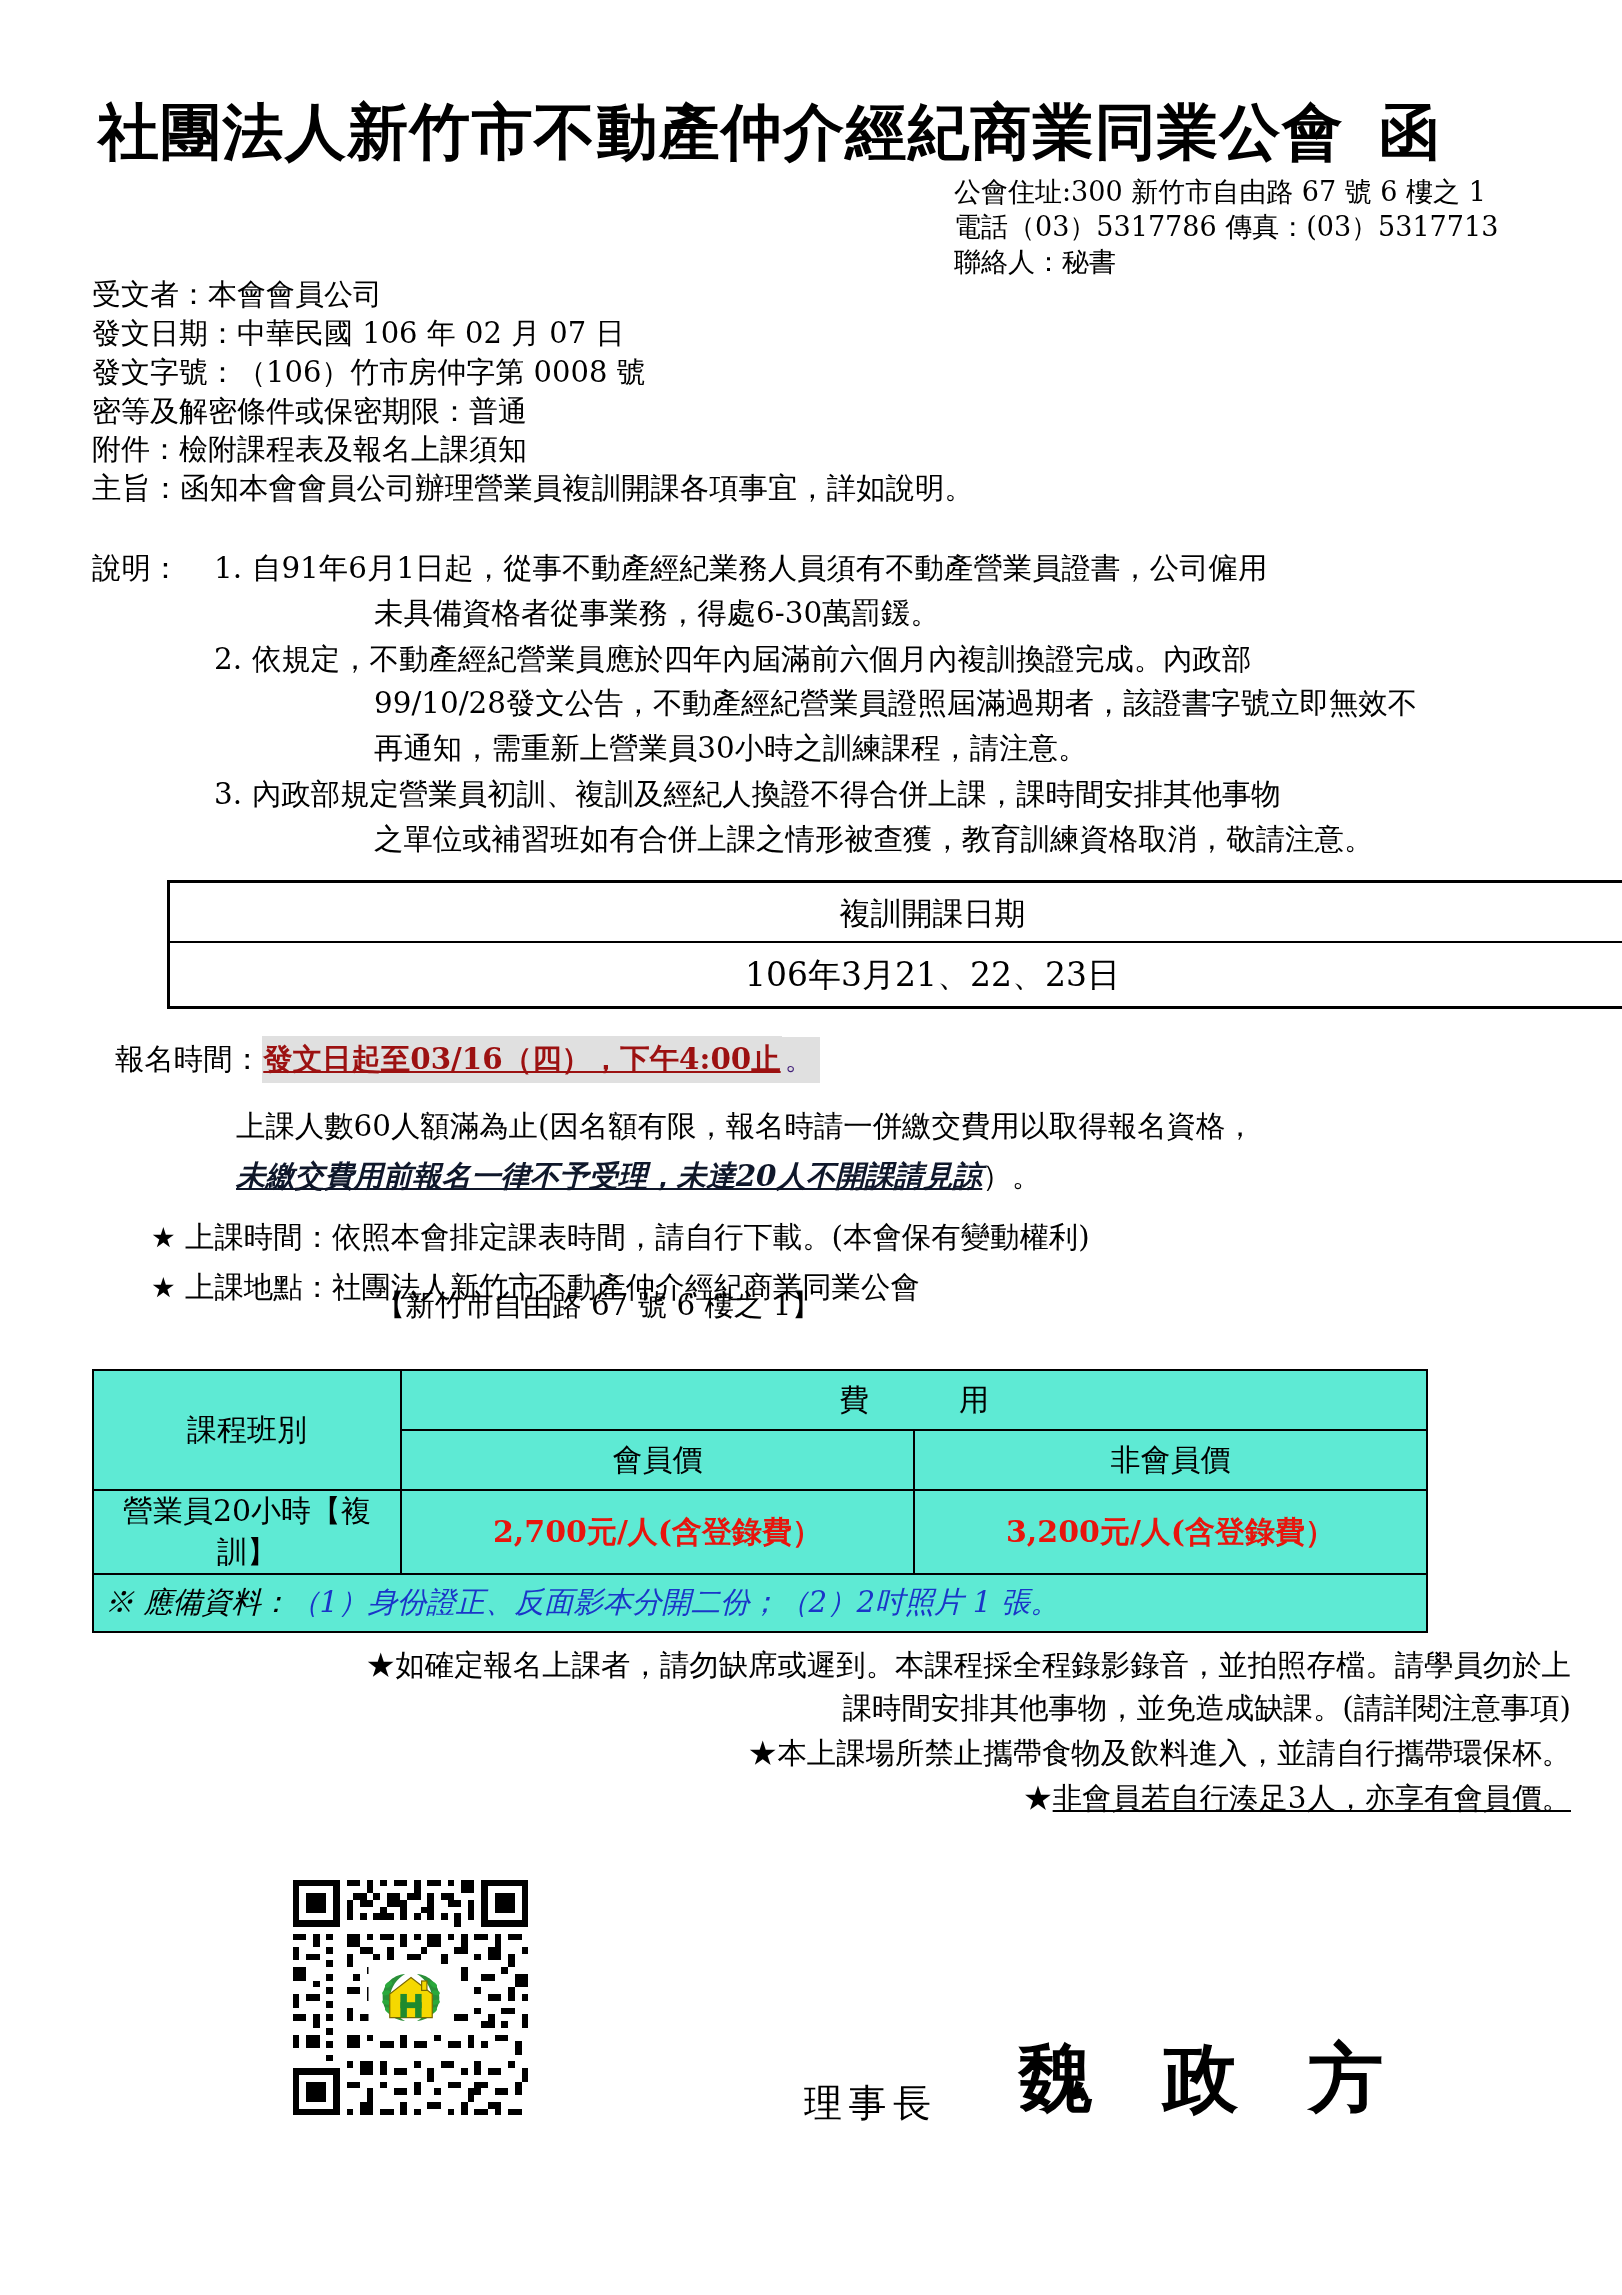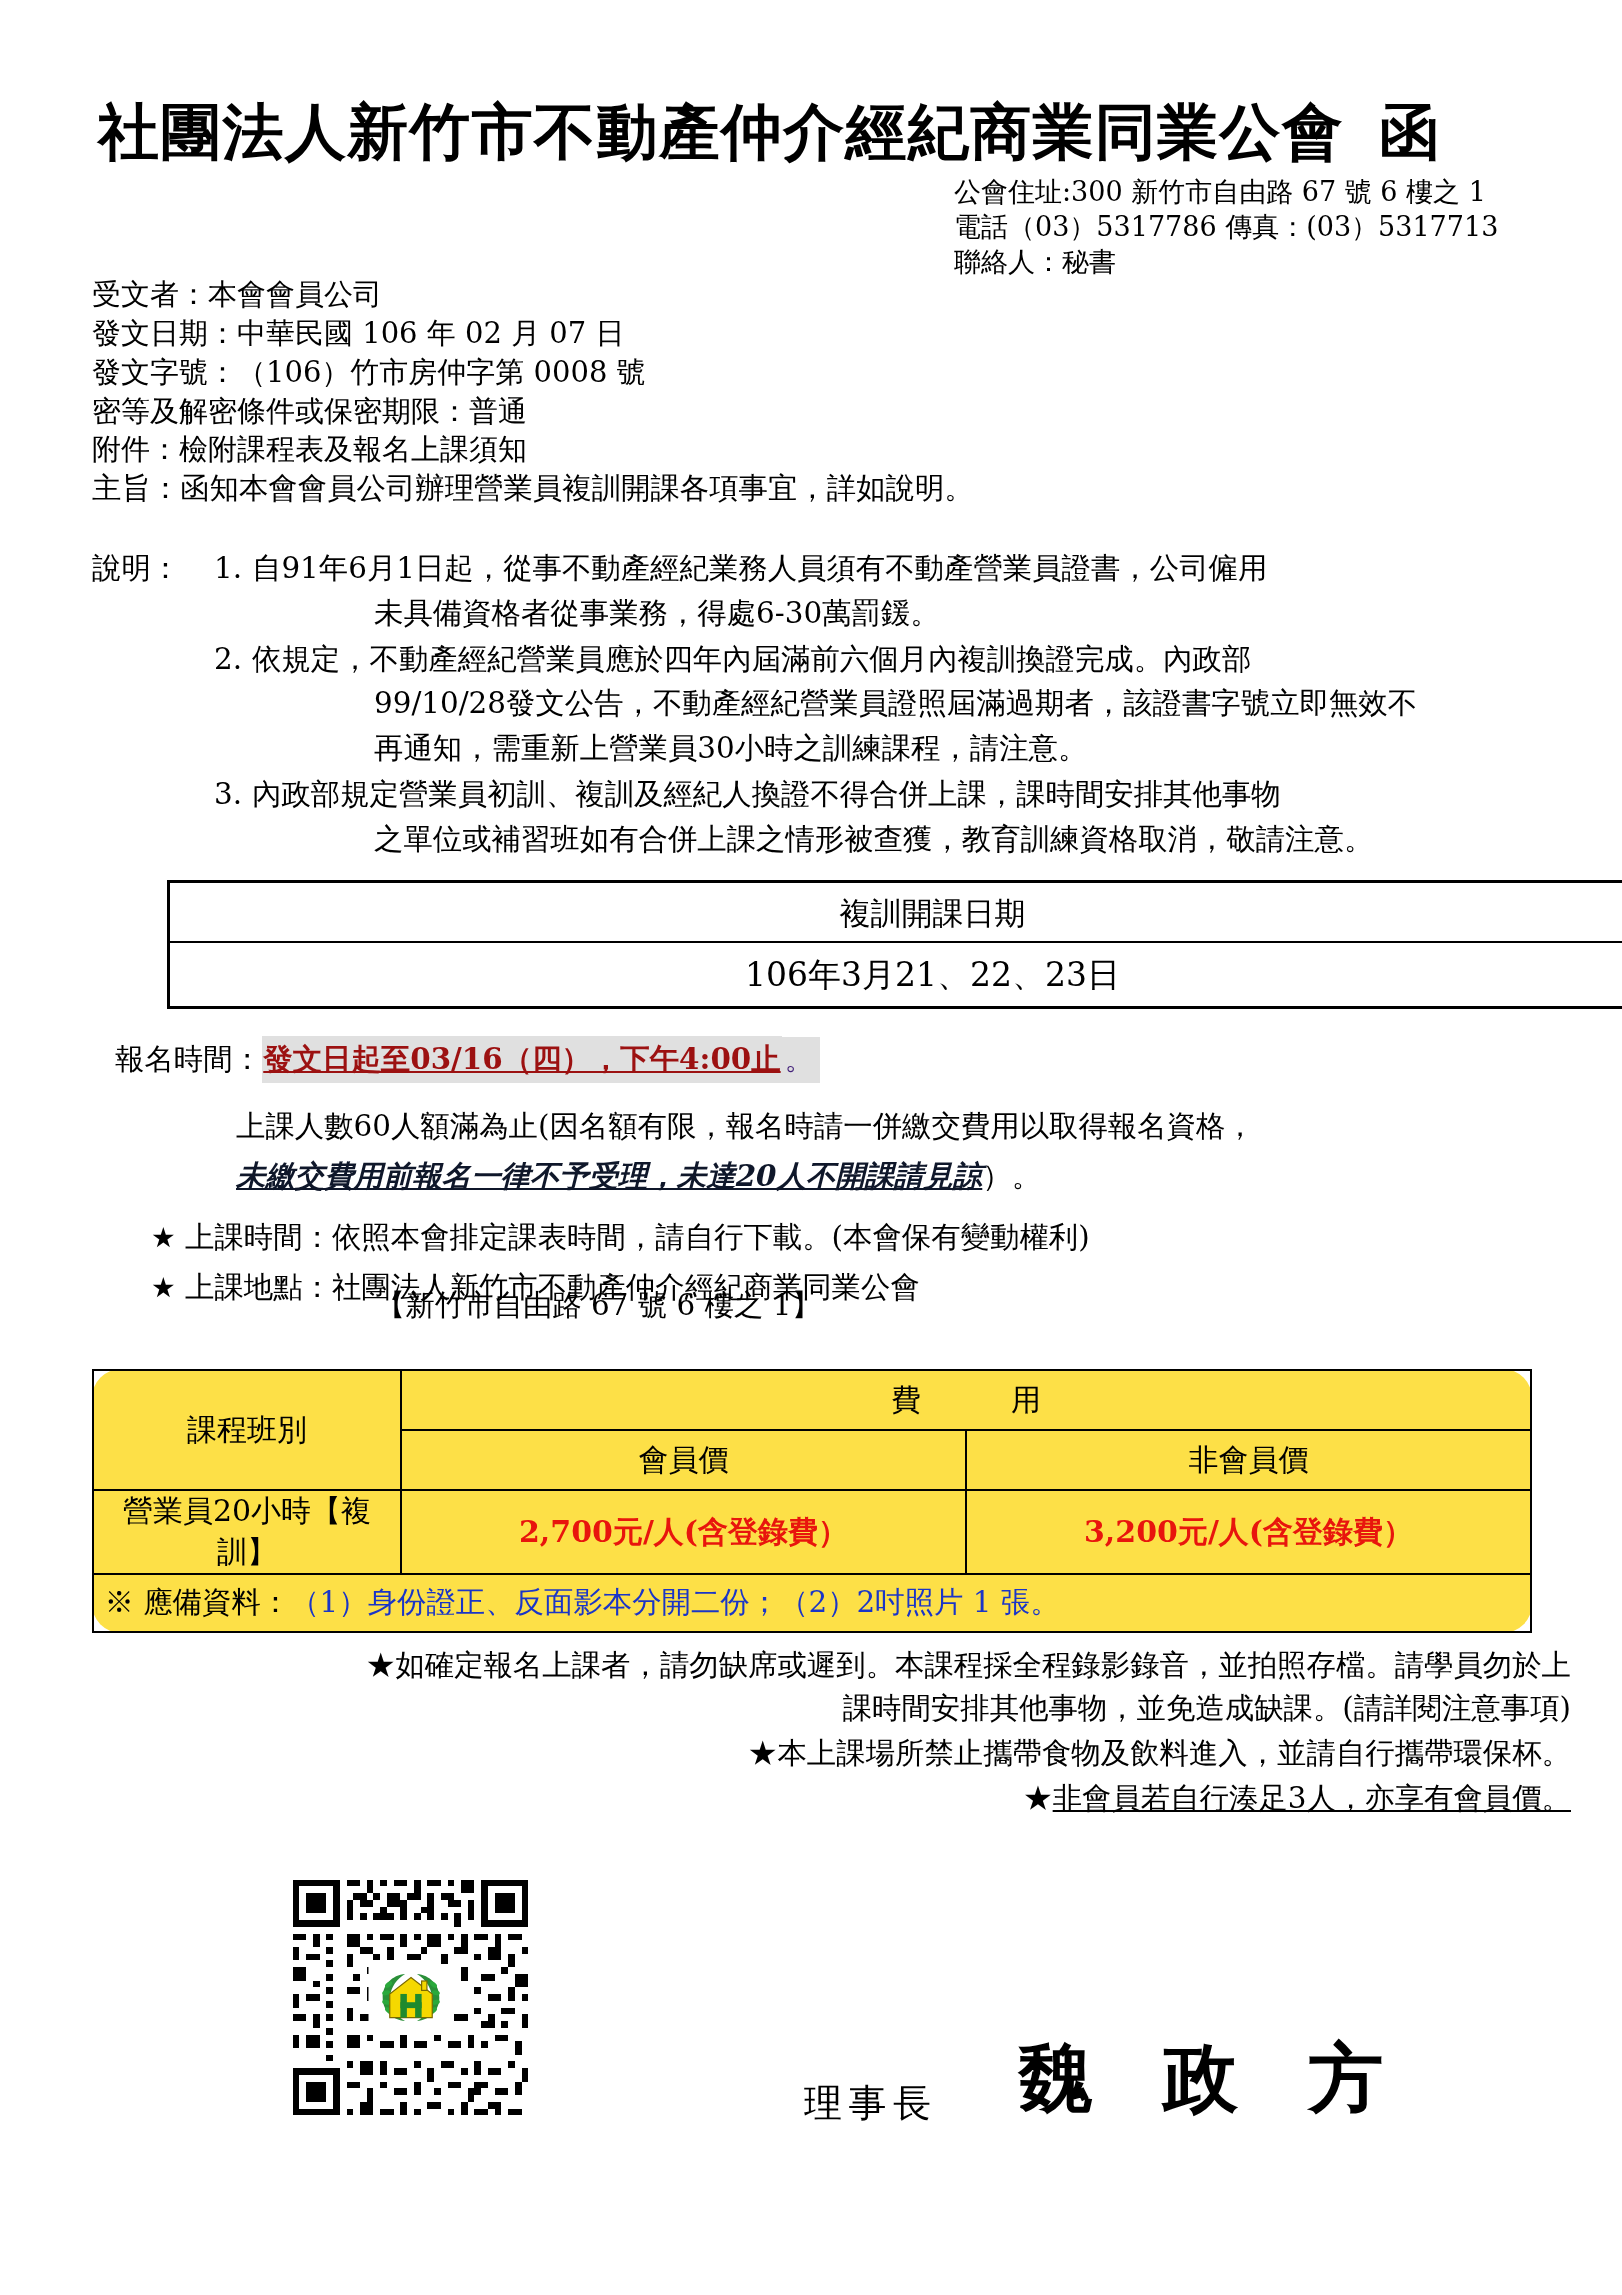--- a/index.html
+++ b/index.html
@@ -178,41 +178,41 @@
     top: 1286px;
     font-size: 29.4px;
     white-space: nowrap;
   }
 
   
   .fee-table {
     position: absolute;
     left: 92px;
     top: 1369px;
-    width: 1440px;
+    width: 1336px;
     border-collapse: collapse;
     table-layout: fixed;
-    background: #fde047;
-    border-radius: 29px;
+    background: #5eead4;
   }
   .fee-table td {
     border: 2.6px solid #000;
     text-align: center;
     vertical-align: middle;
     font-size: 30px;
     padding: 0;
     box-sizing: border-box;
   }
   .fee-table td.tall   { height: 60px; }
   .fee-table td.price  { color: #e8150d; font-weight: bold; height: 60px; }
   .fee-table td.docs   {
     text-align: left;
     padding-left: 10.5px;
     height: 58px;
     font-size: 29.4px;
+    font-style: italic;
   }
   .fee-table td.docs .blue { color: #1a35c8; }
 
   
   .notes {
     position: absolute;
     left: 92px;
     top: 1644px;
     width: 1479px;
     font-size: 29.4px;

